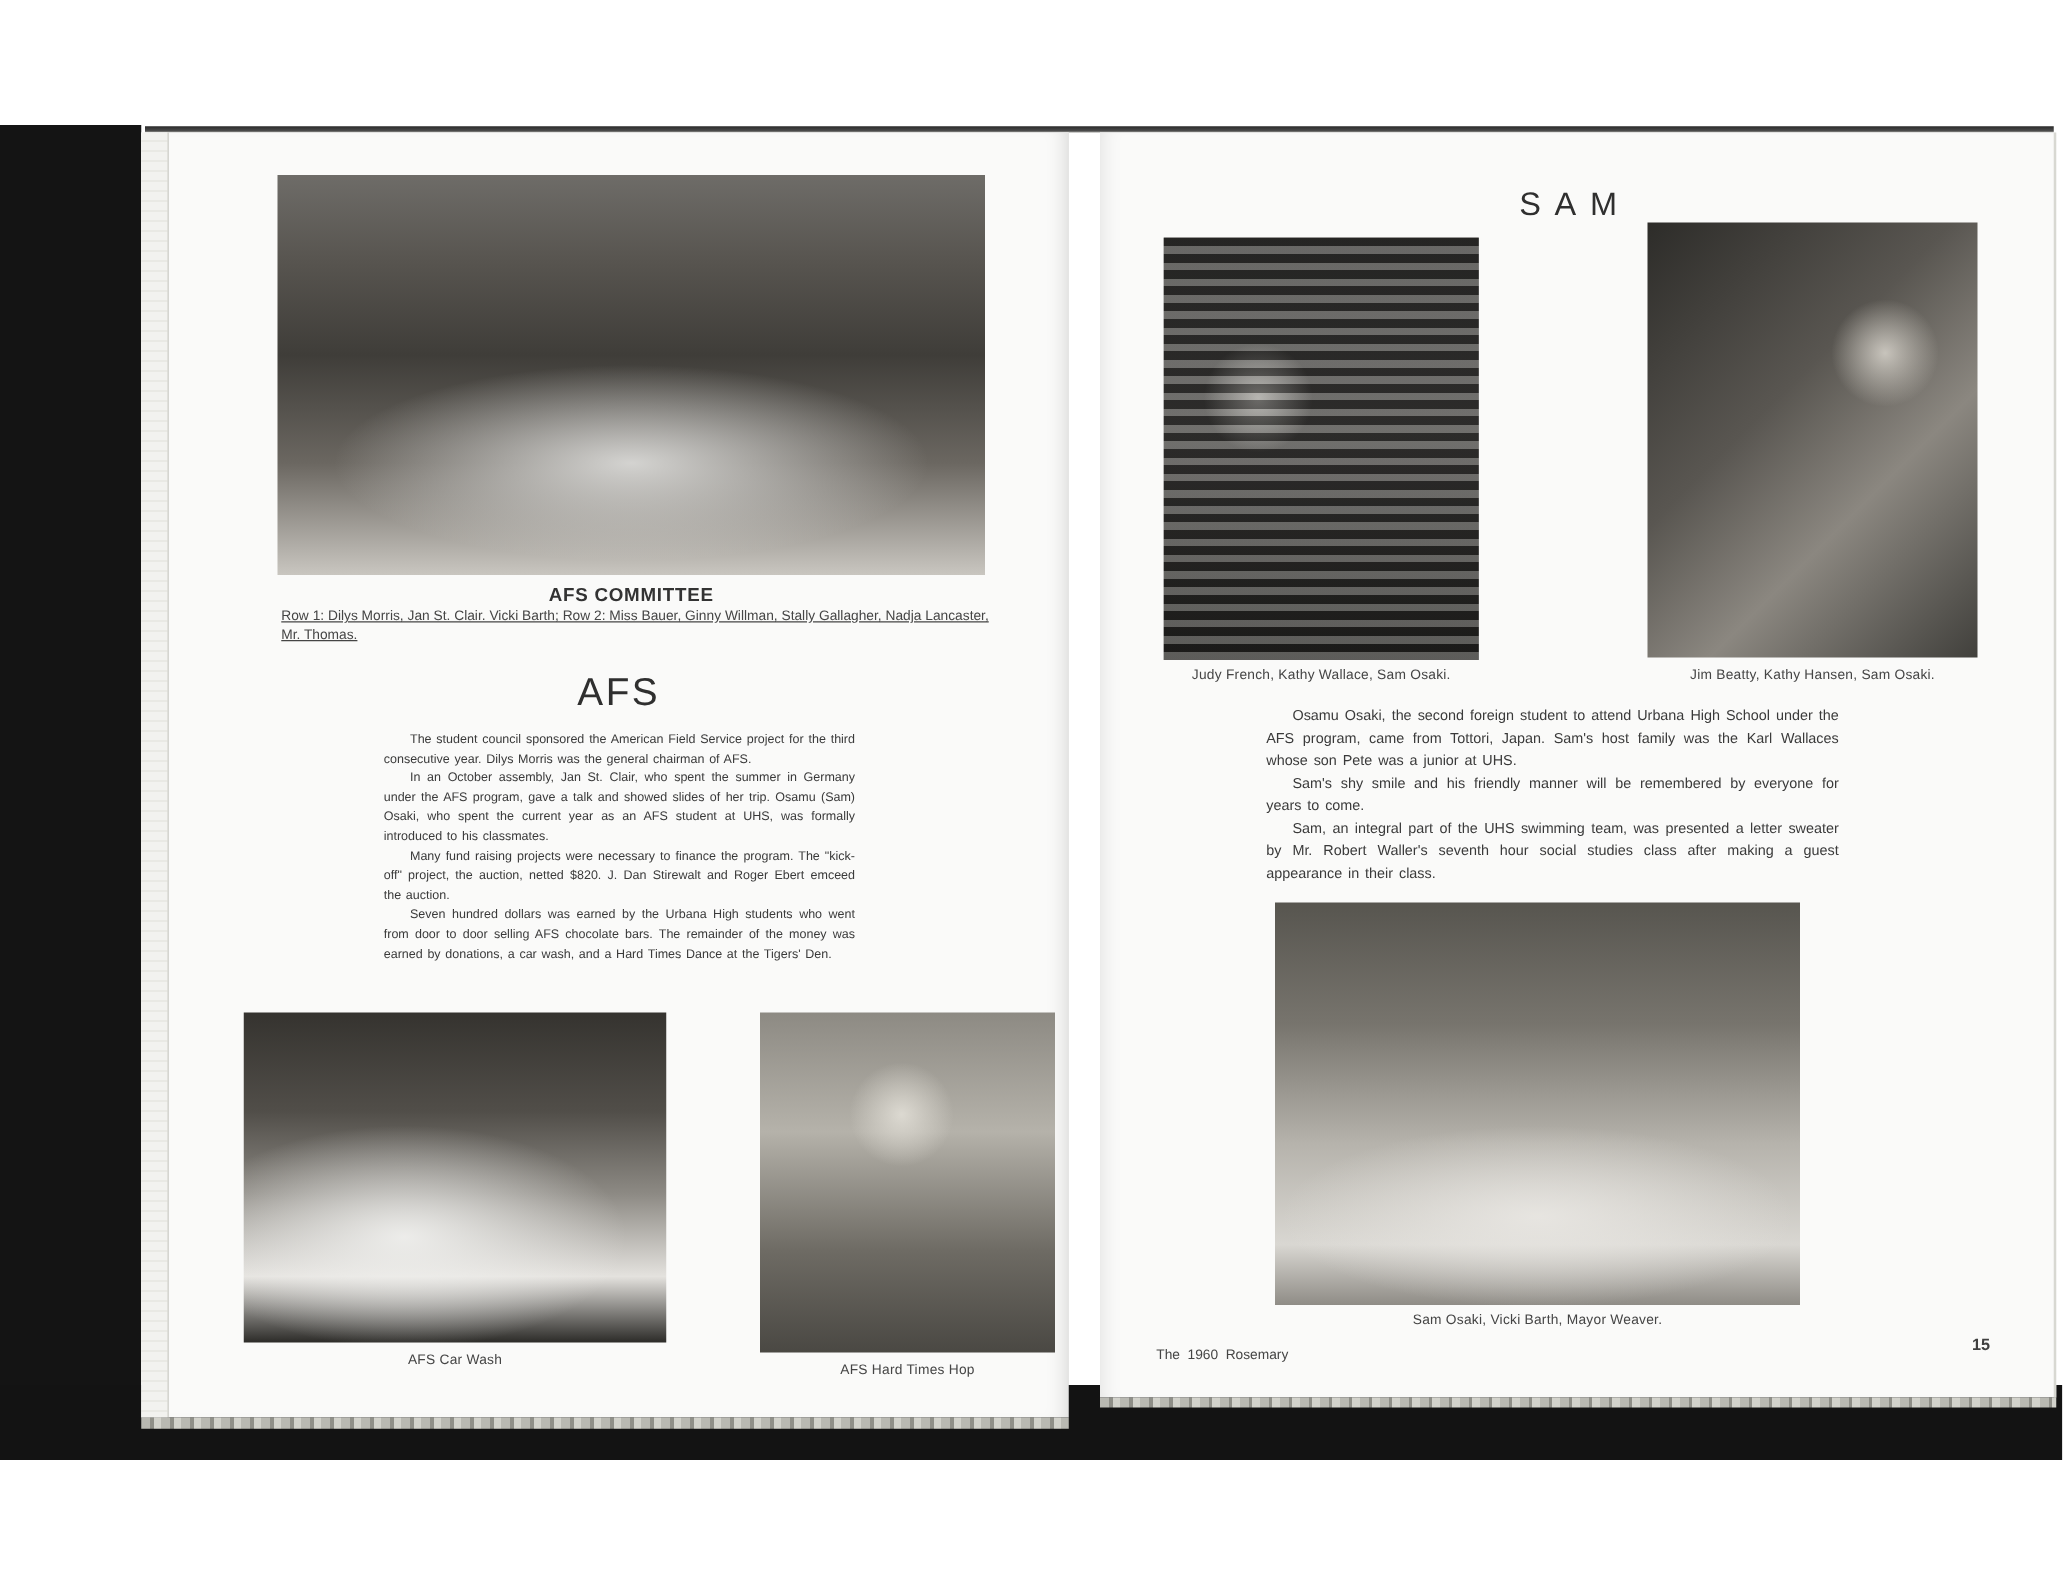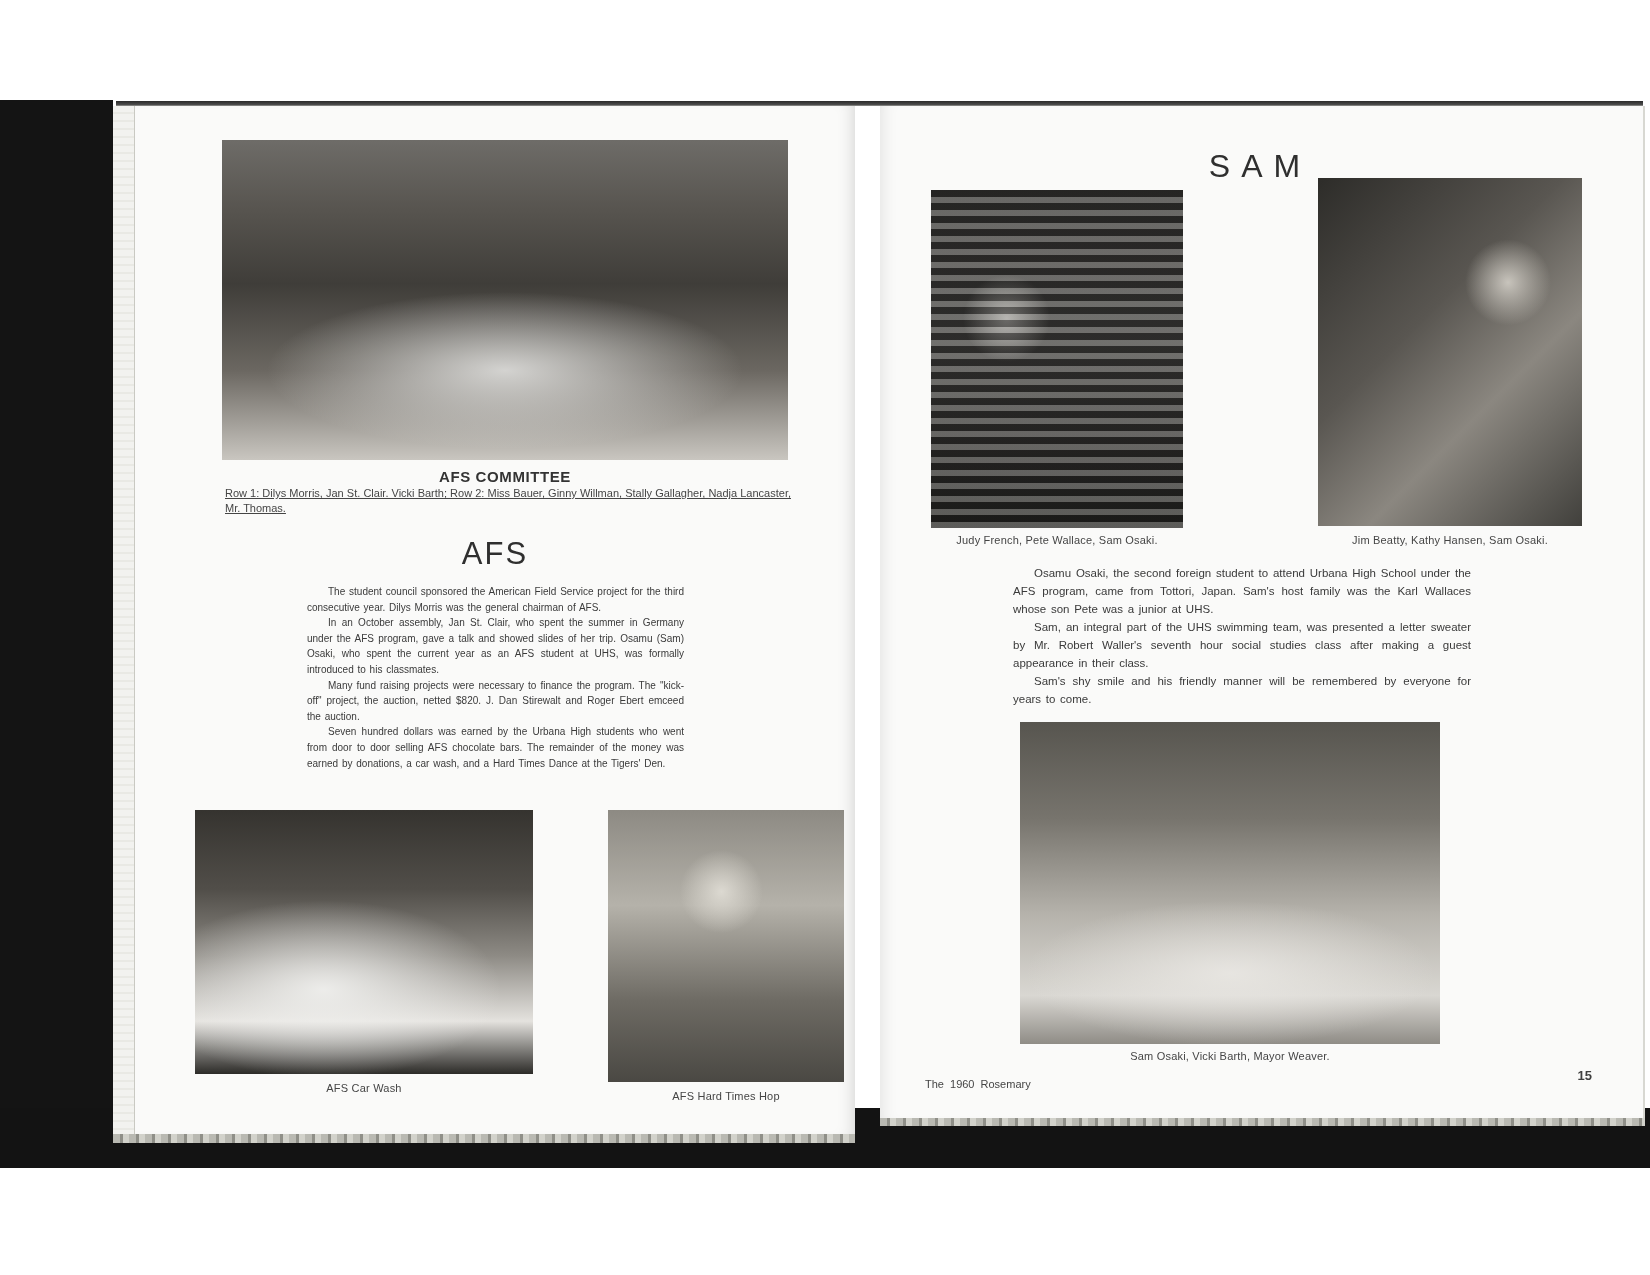--- a/index.html
+++ b/index.html
@@ -54,21 +54,21 @@
     background:
       radial-gradient(ellipse 65% 30% at 50% 78%, rgba(235,233,229,.85), rgba(235,233,229,0) 75%),
       linear-gradient(180deg,#57554f 0%,#77746d 30%,#b6b3ac 60%,#d9d7d2 85%,#8f8c86 100%);}
   
   .caption{position:absolute;font-size:11px;color:#454545;letter-spacing:.2px;}
   .caption-center{text-align:center;}
   .caption-title{font-weight:bold;font-size:15px;letter-spacing:.6px;color:#333;}
   .names{position:absolute;font-size:11px;line-height:15px;text-align:justify;color:#454545;}
   .display-heading{position:absolute;color:#2f2f2f;font-weight:400;}
   .afs-heading{font-size:31px;letter-spacing:2px;text-align:center;}
-  .sam-heading{font-size:32px;letter-spacing:11px;text-align:center;}
+  .sam-heading{font-size:26px;letter-spacing:11px;text-align:center;}
   .body-col{position:absolute;text-align:justify;}
   .body-col p{margin:0;text-indent:21px;}
   .left-body{font-size:10px;line-height:15.6px;word-spacing:1px;}
   .right-body{font-size:11.5px;line-height:18px;word-spacing:1.5px;}
   .footer-line{position:absolute;font-size:11px;word-spacing:3px;color:#454545;}
   .page-number{position:absolute;font-size:13px;color:#3f3f3f;text-align:right;font-weight:bold;}
 </style>
 </head>
 <body>
 
@@ -100,29 +100,29 @@
     <div class="photo photo-hoptimes" style="left:495px;top:704px;width:236px;height:272px;"></div>
     <div class="caption caption-center" style="left:495px;top:984px;width:236px;">AFS Hard Times Hop</div>
   </div>
   <div class="page-bottom-edge left-bottom-edge"></div>
 
   <div class="page right-page">
 
     <div class="display-heading sam-heading" style="left:280px;top:42px;width:200px;">SAM</div>
 
     <div class="photo photo-judy" style="left:51px;top:84px;width:252px;height:338px;"></div>
-    <div class="caption caption-center" style="left:51px;top:428px;width:252px;">Judy French, Pete Wallace, Sam Osaki.</div>
+    <div class="caption caption-center" style="left:51px;top:428px;width:252px;">Judy French, Kathy Wallace, Sam Osaki.</div>
 
     <div class="photo photo-jim" style="left:438px;top:72px;width:264px;height:348px;"></div>
     <div class="caption caption-center" style="left:438px;top:428px;width:264px;">Jim Beatty, Kathy Hansen, Sam Osaki.</div>
 
     <div class="body-col right-body" style="left:133px;top:458px;width:458px;">
       <p>Osamu Osaki, the second foreign student to attend Urbana High School under the AFS program, came from Tottori, Japan.  Sam's host family was the Karl Wallaces whose son Pete was a junior at UHS.</p>
+      <p>Sam's shy smile and his friendly manner will be remembered by everyone for years to come.</p>
       <p>Sam, an integral part of the UHS swimming team, was presented a letter sweater by Mr. Robert Waller's seventh hour social studies class after making a guest appearance in their class.</p>
-      <p>Sam's shy smile and his friendly manner will be remembered by everyone for years to come.</p>
     </div>
 
     <div class="photo photo-key" style="left:140px;top:616px;width:420px;height:322px;"></div>
     <div class="caption caption-center" style="left:140px;top:944px;width:420px;">Sam Osaki, Vicki Barth, Mayor Weaver.</div>
 
     <div class="footer-line" style="left:45px;top:972px;">The 1960 Rosemary</div>
     <div class="page-number" style="left:672px;top:962px;width:40px;">15</div>
   </div>
   <div class="page-bottom-edge right-bottom-edge"></div>
 

